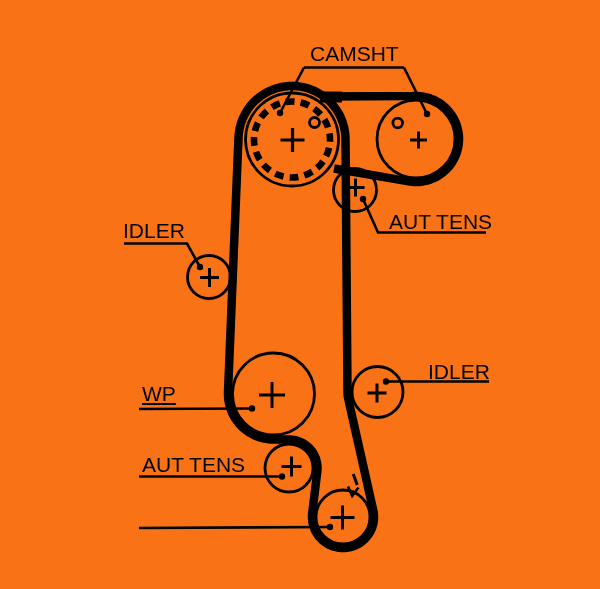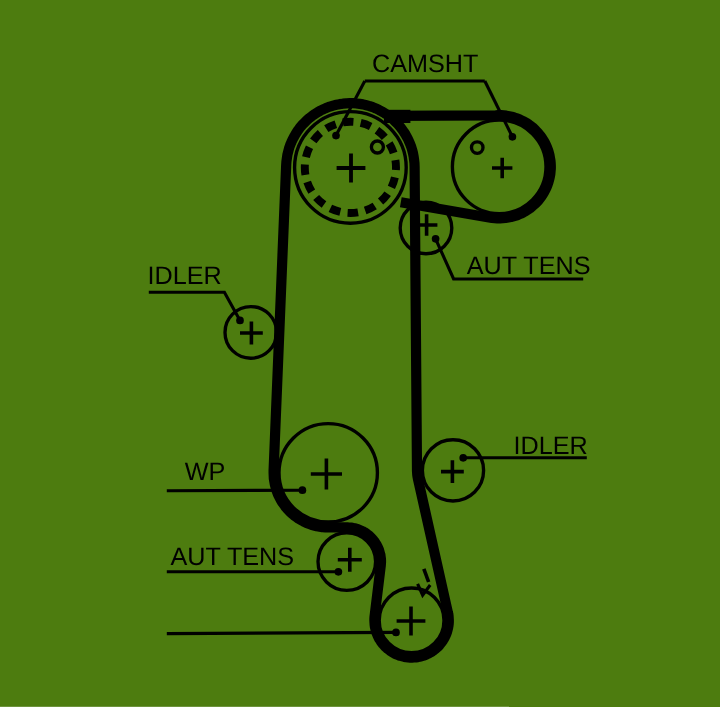--- a/index.html
+++ b/index.html
@@ -1,17 +1,17 @@
 <!DOCTYPE html>
 <html><head>
 <meta charset="utf-8">
 <style>
   html, body { margin:0; padding:0; background:#ffffff; }
   body { width:600px; height:589px; overflow:hidden; }
-  #stage { position:relative; width:600px; height:589px; background:#4d7c0f;
+  #stage { position:relative; width:600px; height:589px; background:#f97316;
             font-family:"Liberation Sans", sans-serif; }
   .lbl { position:absolute; color:#000000; font-size:21px; line-height:19px;
           letter-spacing:0px; white-space:pre; }
 </style>
 </head>
 <body>
 
 <div id="stage">
 <svg width="600" height="589" viewBox="0 0 600 589" style="position:absolute;left:0;top:0">
 <g>
@@ -72,16 +72,16 @@
 <circle cx="282" cy="476.5" r="3.2" fill="#000000"></circle>
 <polyline points="139,528 330,527" fill="none" stroke="#000000" stroke-width="2.6"></polyline>
 <circle cx="330" cy="527" r="3.2" fill="#000000"></circle>
 </g>
 </svg>
 
 <div class="lbl" style="left:310px;top:44px;">CAMSHT</div>
 <div class="lbl" style="left:123px;top:221px;">IDLER</div>
 <div class="lbl" style="left:389px;top:212px;">AUT TENS</div>
 <div class="lbl" style="left:428px;top:362px;">IDLER</div>
-<div class="lbl" style="left:154px;top:384px;">WP</div>
+<div class="lbl" style="left:142px;top:384px;text-decoration:underline;">WP</div>
 <div class="lbl" style="left:142px;top:455px;">AUT TENS</div>
 
 </div>
 
 </body></html>

